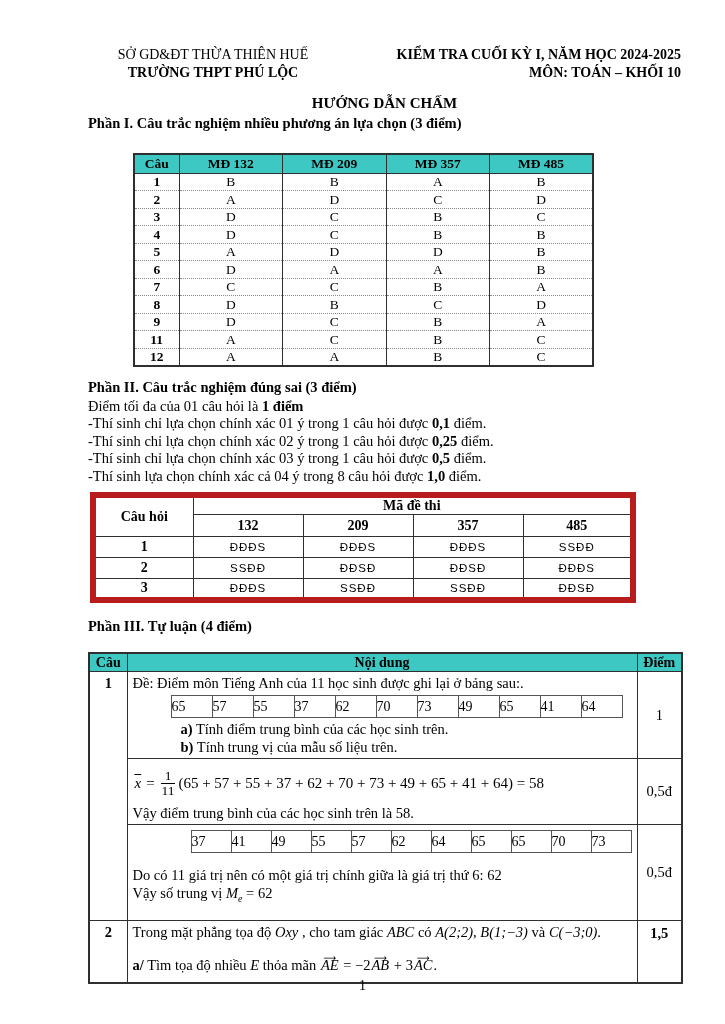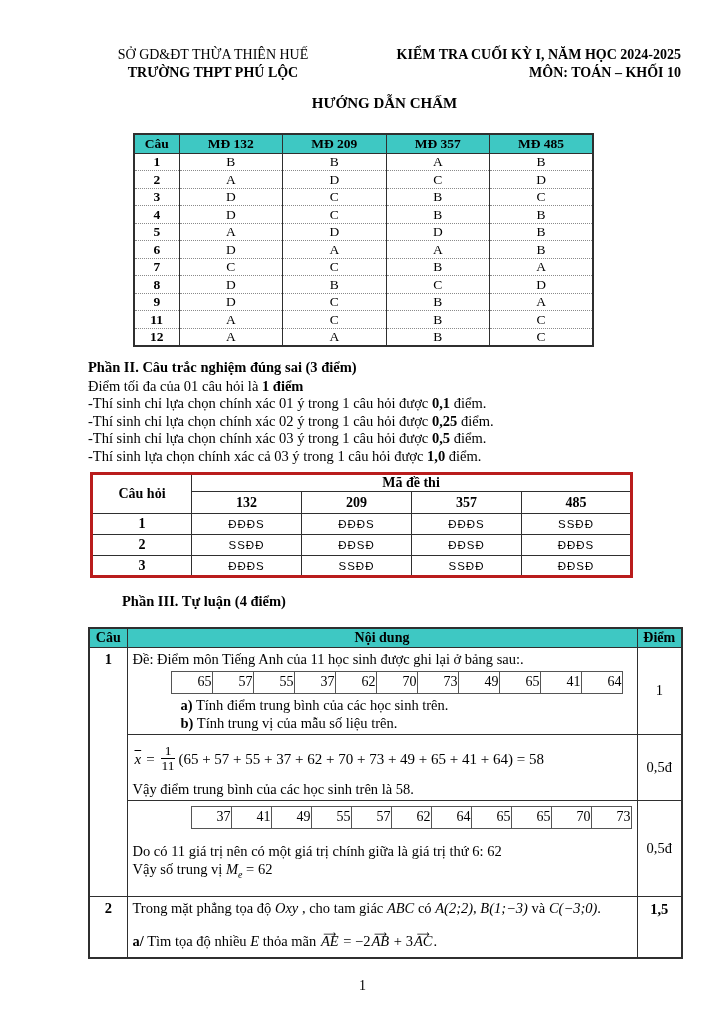--- a/index.html
+++ b/index.html
@@ -33,43 +33,43 @@
     border-top: 1px dotted #8a8a8a;
     text-align: center; font-size: 13.5px; height: 17.5px; line-height: 15px;
   }
   .t1 td:first-child { font-weight: bold; }
 
   
   .p2-lines { margin-top: 2px; }
   .p2-lines div { line-height: 17.6px; }
   .b { font-weight: bold; }
 
-  .t2 { margin: 7px 0 0 2px; width: 540px; border: 3px solid #b91c1c; }
+  .t2 { margin: 7px 0 0 2px; width: 540px; border: 6px solid #b91c1c; }
   .t2 th, .t2 td { border: 1px solid #2f2f2f; text-align: center; }
   .t2 .cauhoi { font-weight: bold; font-size: 14px; }
   .t2 .grp { font-weight: bold; font-size: 14px; height: 16px; }
   .t2 .code { font-weight: bold; font-size: 14px; height: 22px; }
   .t2 td.qnum { font-weight: bold; font-size: 14px; height: 21px; }
   .t2 td.ans { font-family: "Liberation Sans", sans-serif; font-size: 11.5px; letter-spacing: 1px; }
 
   
-  .p3-heading { margin-top: 15px; margin-left: 34px; }
+  .p3-heading { margin-top: 15px; }
   .t3 { margin: 17px 0 0 0; width: 593px; border: 2px solid #2f2f2f; }
   .t3 th, .t3 td { border: 1px solid #2f2f2f; }
   .t3 th { background: #3EC8C3; font-size: 14px; height: 19px; font-weight: bold; text-align: center; }
   .t3 td.cau { text-align: center; font-weight: bold; vertical-align: top; padding-top: 3px; }
   .t3 td.nd { padding: 2px 5px; line-height: 18px; vertical-align: top; }
   .t3 td.diem { text-align: center; vertical-align: middle; }
   .t3 td.diem.top { vertical-align: top; padding-top: 4px; font-weight: bold; }
   .r-a { height: 80px; } .r-b { height: 56px; } .r-c { height: 96px; } .r-q2 { height: 62px; }
 
   .mini { border-collapse: collapse; margin: 3px 0 2px 38px; }
   .mini td {
     border: 1px solid #555; width: 41px; height: 22px;
-    text-align: right; font-size: 14px;
+    text-align: left; font-size: 14px;
   }
   .mini.sorted { margin-left: 58px; margin-bottom: 13px; }
   .indent { margin-left: 48px; }
   .lbl { font-weight: bold; }
 
   .formula-line { display: flex; align-items: center; margin: 5px 0 4px 0; font-size: 15px; min-height: 34px; }
   .xbar { font-style: italic; text-decoration: overline; padding: 0 2px; }
   .frac { display: inline-block; text-align: center; vertical-align: middle; margin: 0 3px; font-size: 13.5px; line-height: 14px; }
   .frac .num { display: block; border-bottom: 1px solid #000; padding: 0 4px; }
   .frac .den { display: block; }
@@ -96,20 +96,21 @@
       <div class="school">TRƯỜNG THPT PHÚ LỘC</div>
     </div>
     <div class="hdr-right">
       <div>KIỂM TRA CUỐI KỲ I, NĂM HỌC 2024-2025</div>
       <div>MÔN: TOÁN – KHỐI 10</div>
     </div>
   </div>
 
   <div class="doc-title">HƯỚNG DẪN CHẤM</div>
 
+  <div class="section-heading">Phần I. Câu trắc nghiệm nhiều phương án lựa chọn (3 điểm)</div>
 
   <table class="t1">
     <colgroup>
         <col style="width:45px">
         <col style="width:103.5px">
         <col style="width:103.5px">
         <col style="width:103.5px">
         <col style="width:103.5px">
       </colgroup>
     <thead>
@@ -201,21 +202,21 @@
         </tr>
     </tbody>
   </table>
 
   <div class="section-heading" style="margin-top:12px">Phần II. Câu trắc nghiệm đúng sai (3 điểm)</div>
   <div class="p2-lines">
     <div><span>Điểm tối đa của 01 câu hỏi là </span><span class="b">1 điểm</span></div>
     <div><span>-Thí sinh chỉ lựa chọn chính xác 01 ý trong 1 câu hỏi được </span><span class="b">0,1</span><span> điểm.</span></div>
     <div><span>-Thí sinh chỉ lựa chọn chính xác 02 ý trong 1 câu hỏi được </span><span class="b">0,25</span><span> điểm.</span></div>
     <div><span>-Thí sinh chỉ lựa chọn chính xác 03 ý trong 1 câu hỏi được </span><span class="b">0,5</span><span> điểm.</span></div>
-    <div><span>-Thí sinh lựa chọn chính xác cả 03 ý trong 1 câu hỏi được </span><span class="b">1,0</span><span> điểm.</span></div>
+    <div><span>-Thí sinh lựa chọn chính xác cả 04 ý trong 8 câu hỏi được </span><span class="b">1,0</span><span> điểm.</span></div>
   </div>
 
   <table class="t2">
     <colgroup>
         <col style="width:100px">
         <col style="width:110px">
         <col style="width:110px">
         <col style="width:110px">
         <col style="width:110px">
       </colgroup>

